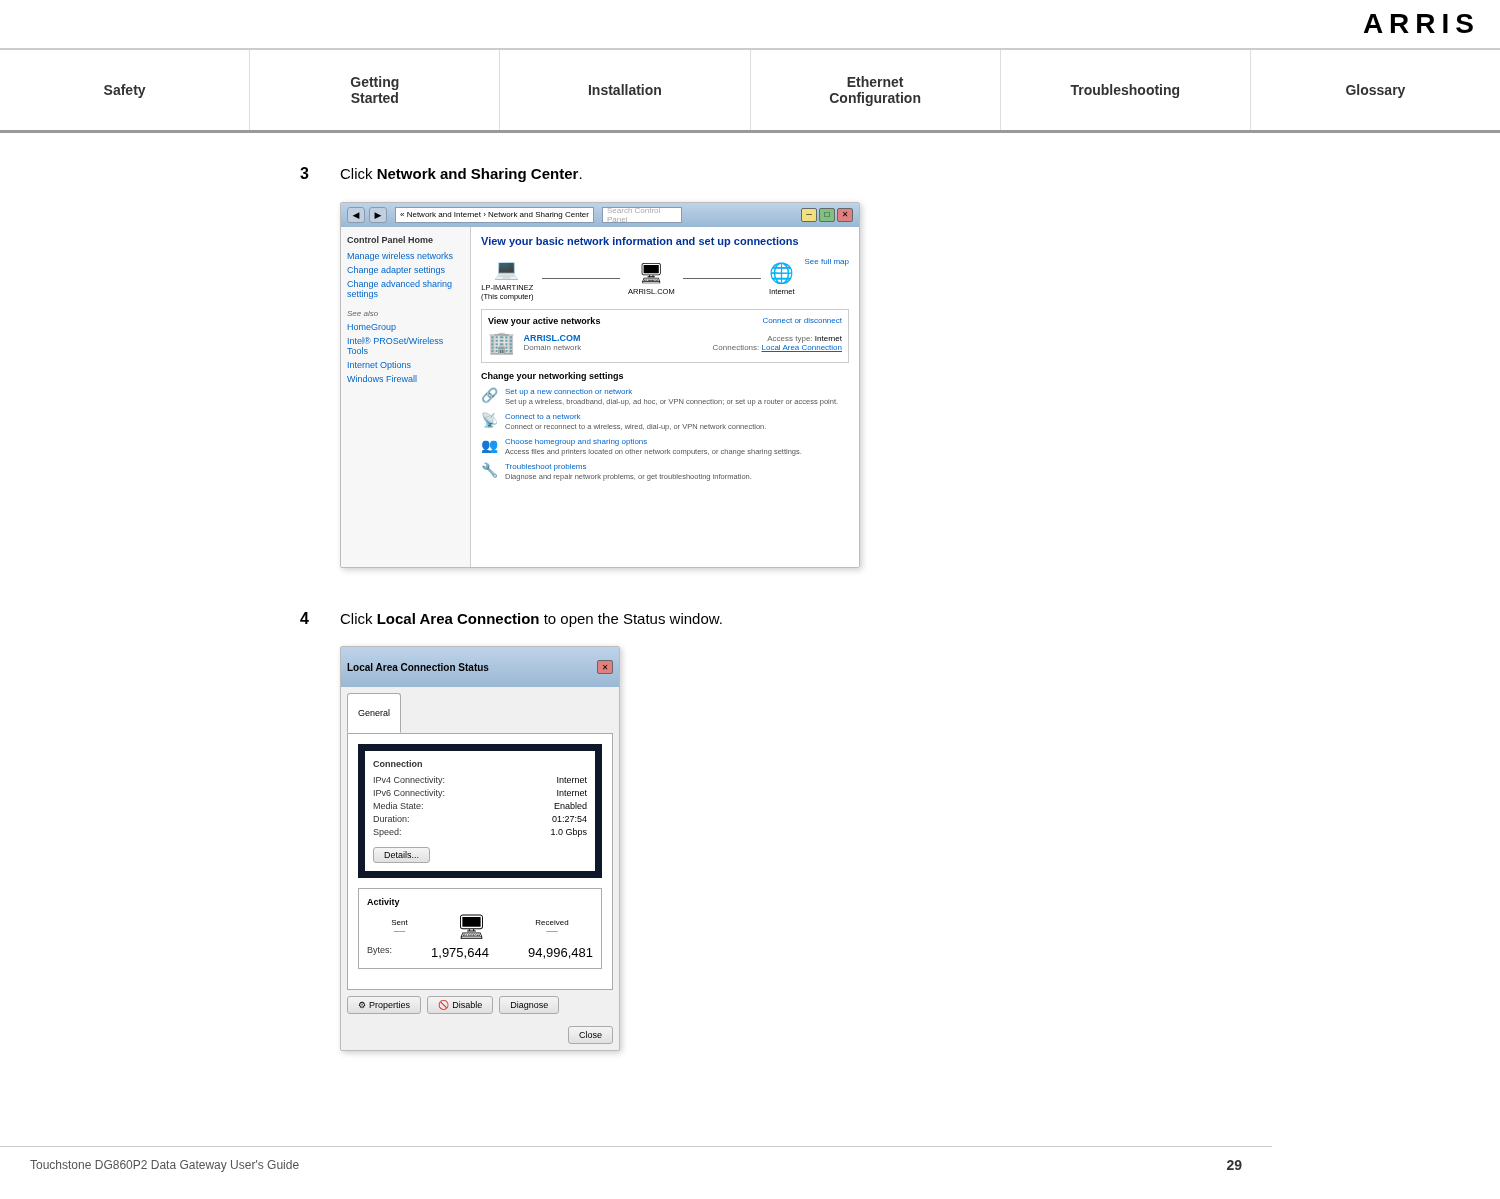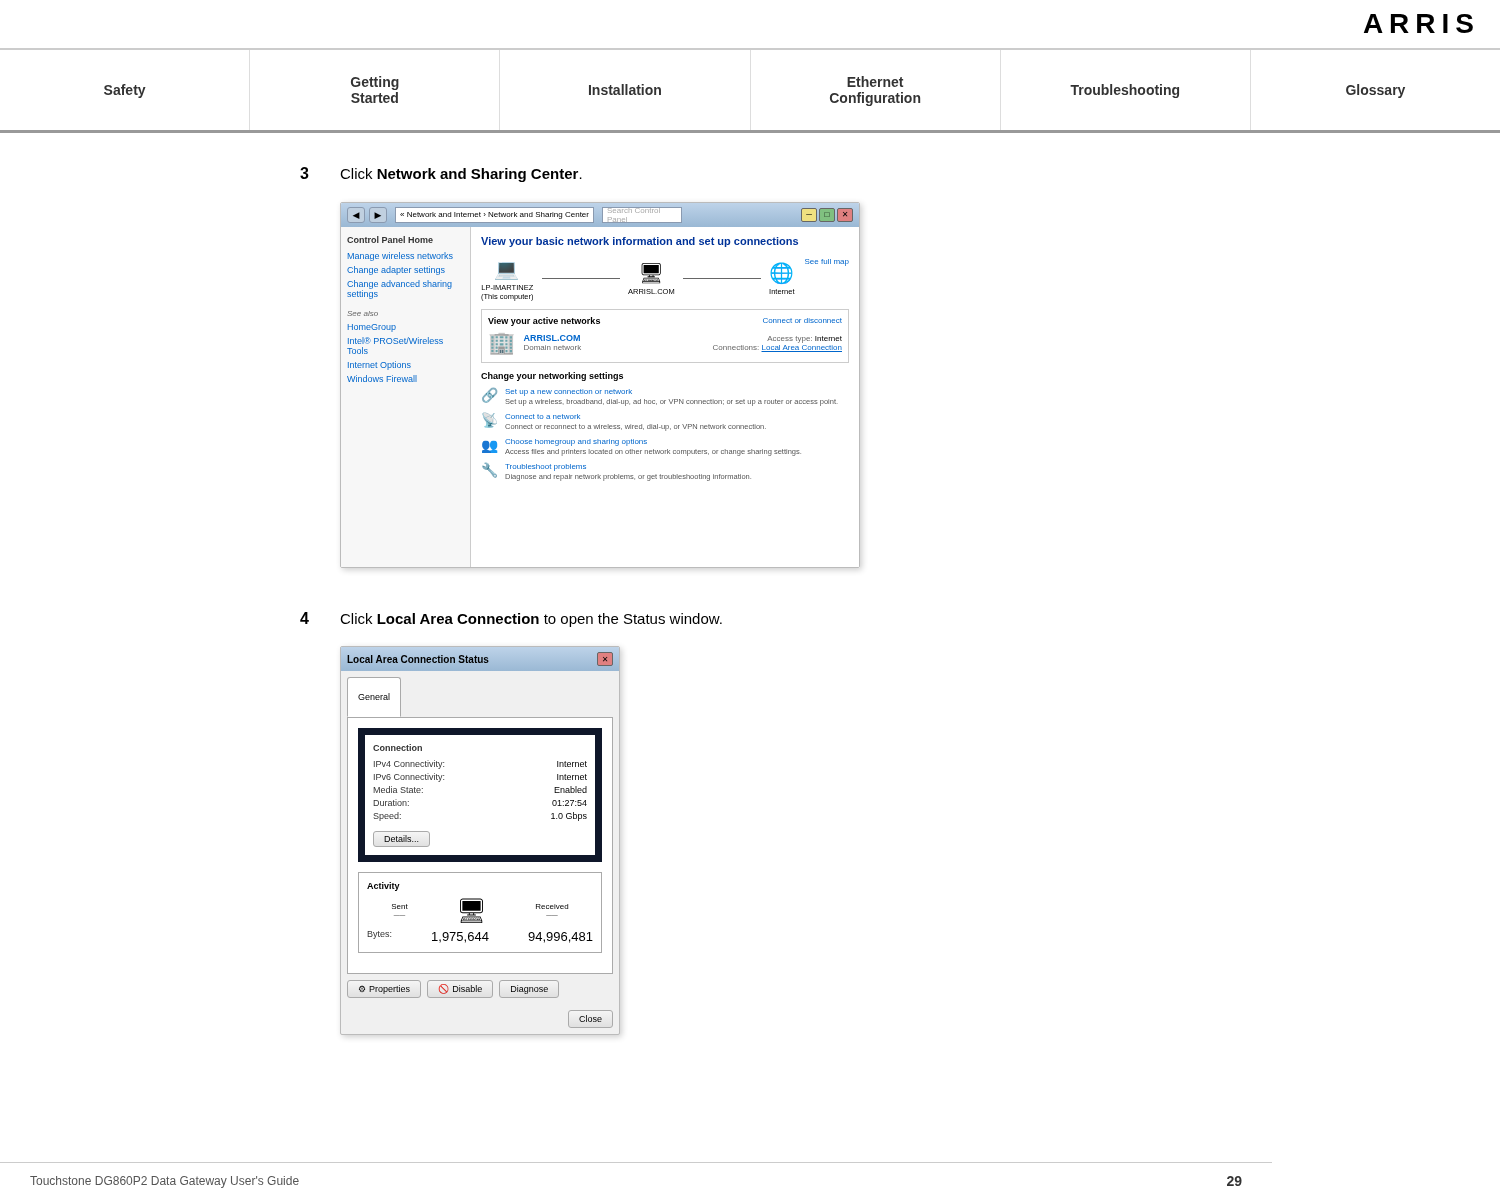--- a/index.html
+++ b/index.html
@@ -288,21 +288,21 @@
       font-family: 'Segoe UI', Arial, sans-serif;
       font-size: 10px;
       max-width: 280px;
     }
     .lacs-titlebar {
       background: linear-gradient(to bottom, #bed3e9 0%, #9ab8d4 100%);
       display: flex;
       align-items: center;
       justify-content: space-between;
       padding: 4px 6px;
-      height: 24px;
+      height: 40px;
     }
     .lacs-title {
       font-size: 10px;
       font-weight: bold;
       color: #000;
     }
     .lacs-tabs {
       display: flex;
       padding: 6px 6px 0 6px;
       gap: 2px;
@@ -397,21 +397,21 @@
       cursor: pointer;
       display: flex;
       align-items: center;
       gap: 3px;
     }
     .lacs-btn-icon { font-size: 9px; }
 
     
     .footer {
       position: fixed;
-      bottom: 0;
+      bottom: 16px;
       width: 1272px;
       display: flex;
       justify-content: space-between;
       align-items: center;
       padding: 10px 30px;
       border-top: 1px solid #ccc;
       background: #fff;
       font-size: 12px;
       color: #555;
     }

